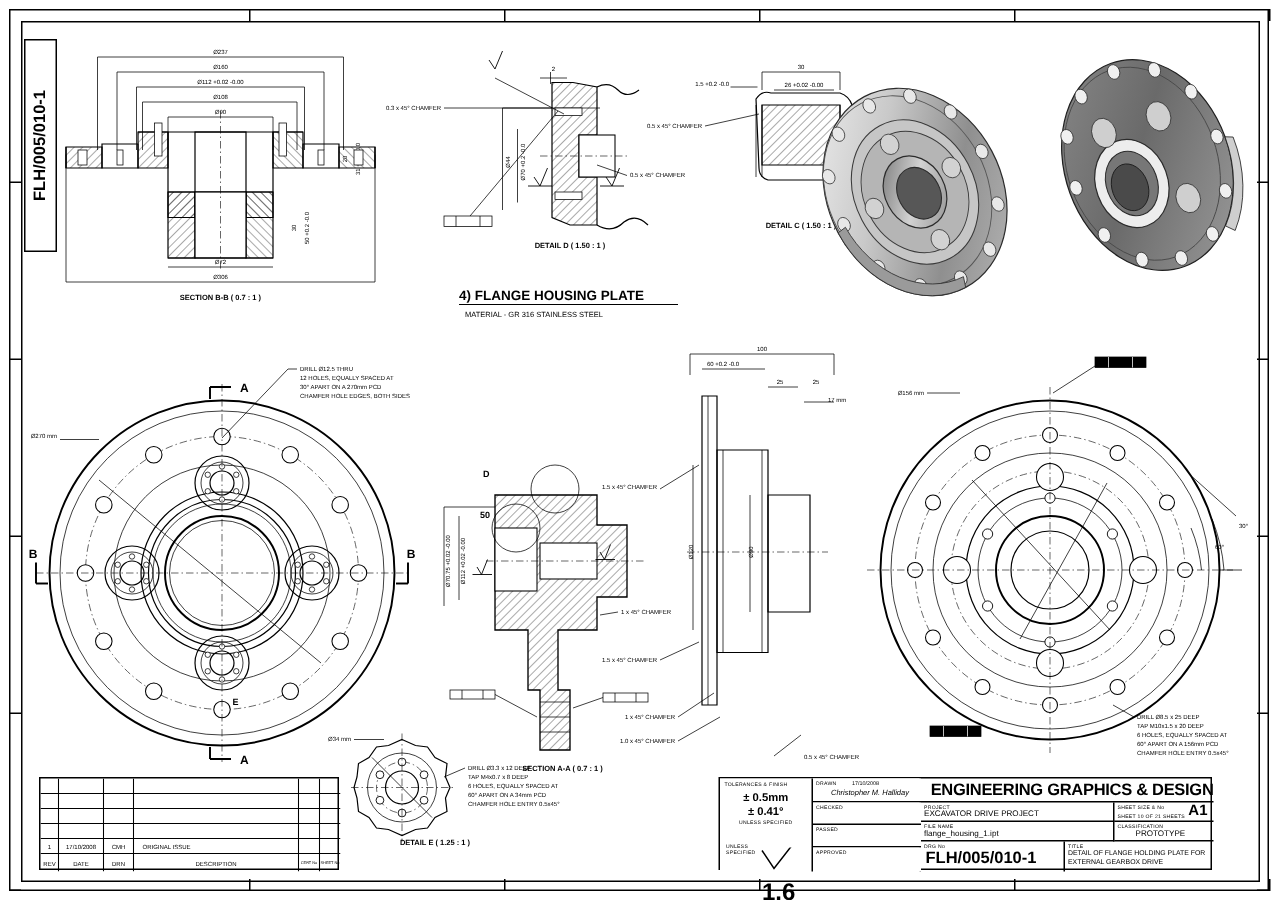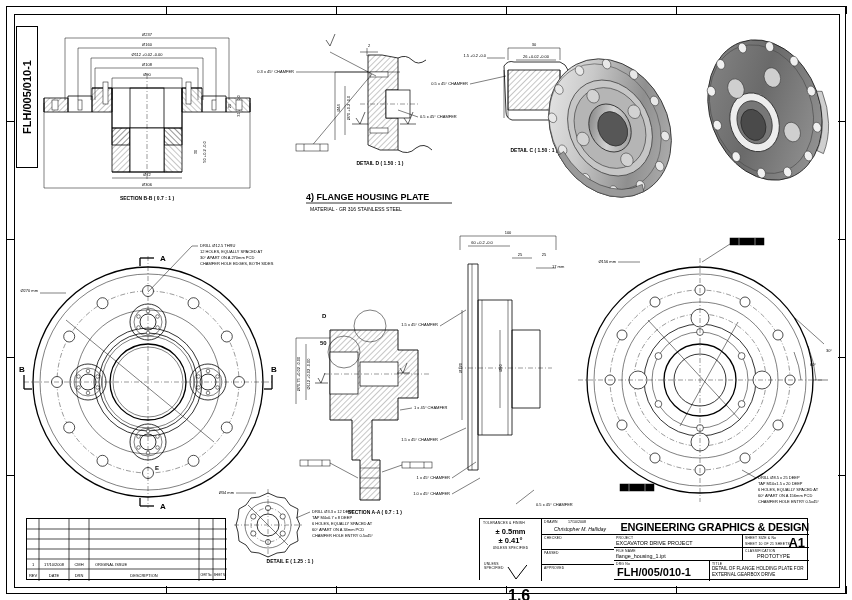--- a/index.html
+++ b/index.html
@@ -664,21 +664,21 @@
       <div style="position:absolute;left:0;top:0;width:195px;height:16px;border-bottom:1px solid #000;box-sizing:border-box;display:flex;align-items:center;justify-content:flex-end;">
         <span style="font-size:11px;font-weight:bold;letter-spacing:-.2px;">ENGINEERING GRAPHICS &amp; DESIGN</span>
       </div>
 
       <div style="position:absolute;left:0;top:16px;width:129px;height:13px;border-right:1px solid #000;border-bottom:1px solid #000;box-sizing:border-box;">
         <span class="cap" style="position:absolute;left:2px;top:1px;">PROJECT</span>
         <span style="position:absolute;left:2px;top:5px;font-size:5.4px;">EXCAVATOR DRIVE PROJECT</span>
       </div>
       <div style="position:absolute;left:129px;top:16px;width:66px;height:13px;border-bottom:1px solid #000;box-sizing:border-box;">
         <span class="cap" style="position:absolute;left:2px;top:1px;">SHEET SIZE &amp; No</span>
-        <span style="position:absolute;right:4px;top:0px;font-size:13px;font-weight:bold;">A1</span>
+        <span style="position:absolute;right:4px;top:0px;font-size:10px;font-weight:bold;">A1</span>
         <span class="cap" style="position:absolute;left:2px;top:7px;">SHEET   10   OF   21   SHEETS</span>
       </div>
 
       <div style="position:absolute;left:0;top:29px;width:129px;height:13px;border-right:1px solid #000;border-bottom:1px solid #000;box-sizing:border-box;">
         <span class="cap" style="position:absolute;left:2px;top:1px;">FILE NAME</span>
         <span style="position:absolute;left:2px;top:5px;font-size:5.4px;">flange_housing_1.ipt</span>
       </div>
       <div style="position:absolute;left:129px;top:29px;width:66px;height:13px;border-bottom:1px solid #000;box-sizing:border-box;">
         <span class="cap" style="position:absolute;left:2px;top:1px;">CLASSIFICATION</span>
         <span style="position:absolute;left:14px;top:5px;font-size:5.4px;">PROTOTYPE</span>

